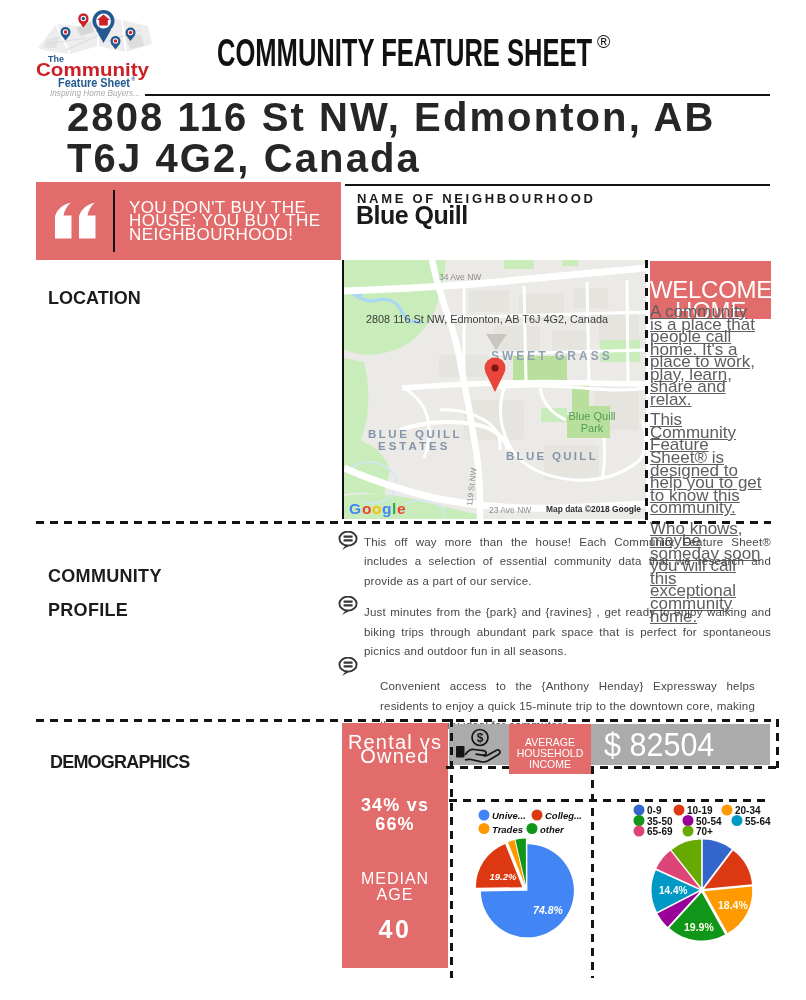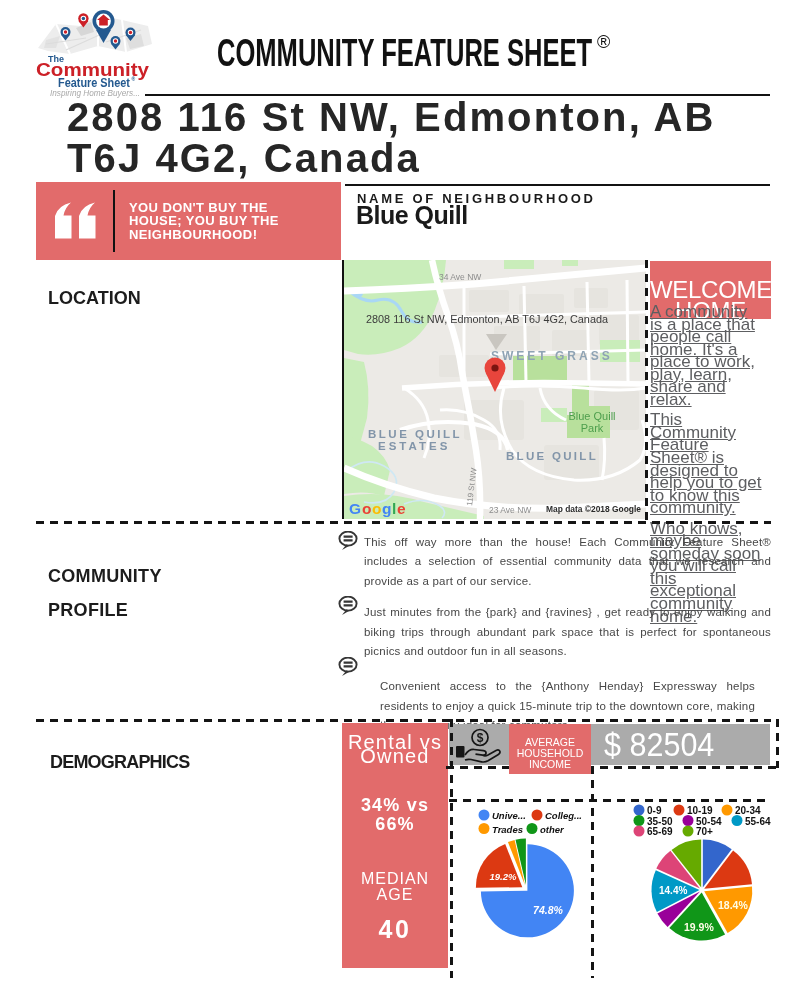--- a/index.html
+++ b/index.html
@@ -70,21 +70,21 @@
 
   <div class="abs salmon" style="left:36px;top:182px;width:305px;height:78px;">
 
     <svg class="abs" style="left:16px;top:20px;" width="45" height="37" viewBox="0 0 45 37">
       <path d="M19,0.5 Q6,3.5 3,14 L3,36.5 L19.5,36.5 L19.5,13.5 L11.5,13.5 Q13,5.5 19,0.5 Z" fill="#fff"></path>
       <path d="M43,0.5 Q30,3.5 27,14 L27,36.5 L43.5,36.5 L43.5,13.5 L35.5,13.5 Q37,5.5 43,0.5 Z" fill="#fff"></path>
     </svg>
 
     <div class="abs" style="left:77px;top:8px;width:2px;height:62px;background:#111;"></div>
 
-    <div class="abs" style="left:93px;top:19px;font-size:13px;line-height:13.4px;color:#fff;letter-spacing:0.4px;font-weight:bold;">YOU DON'T BUY THE<br>HOUSE; YOU BUY THE<br>NEIGHBOURHOOD!</div>
+    <div class="abs" style="left:93px;top:19px;font-size:17px;line-height:13.4px;color:#fff;letter-spacing:0.4px;">YOU DON'T BUY THE<br>HOUSE; YOU BUY THE<br>NEIGHBOURHOOD!</div>
   </div>
 
   <div class="abs" style="left:345px;top:183.5px;width:425px;height:2.4px;background:#131313;"></div>
 
   <div class="abs" style="left:357px;top:191px;font-size:13px;font-weight:bold;color:#1a1a1a;letter-spacing:2.7px;">NAME OF NEIGHBOURHOOD</div>
 
   <div class="abs" style="left:356px;top:201px;font-size:25px;font-weight:bold;color:#1a1a1a;letter-spacing:-0.5px;">Blue Quill</div>
 
   <div class="abs heading" style="left:48px;top:288px;letter-spacing:0;">LOCATION</div>
 

